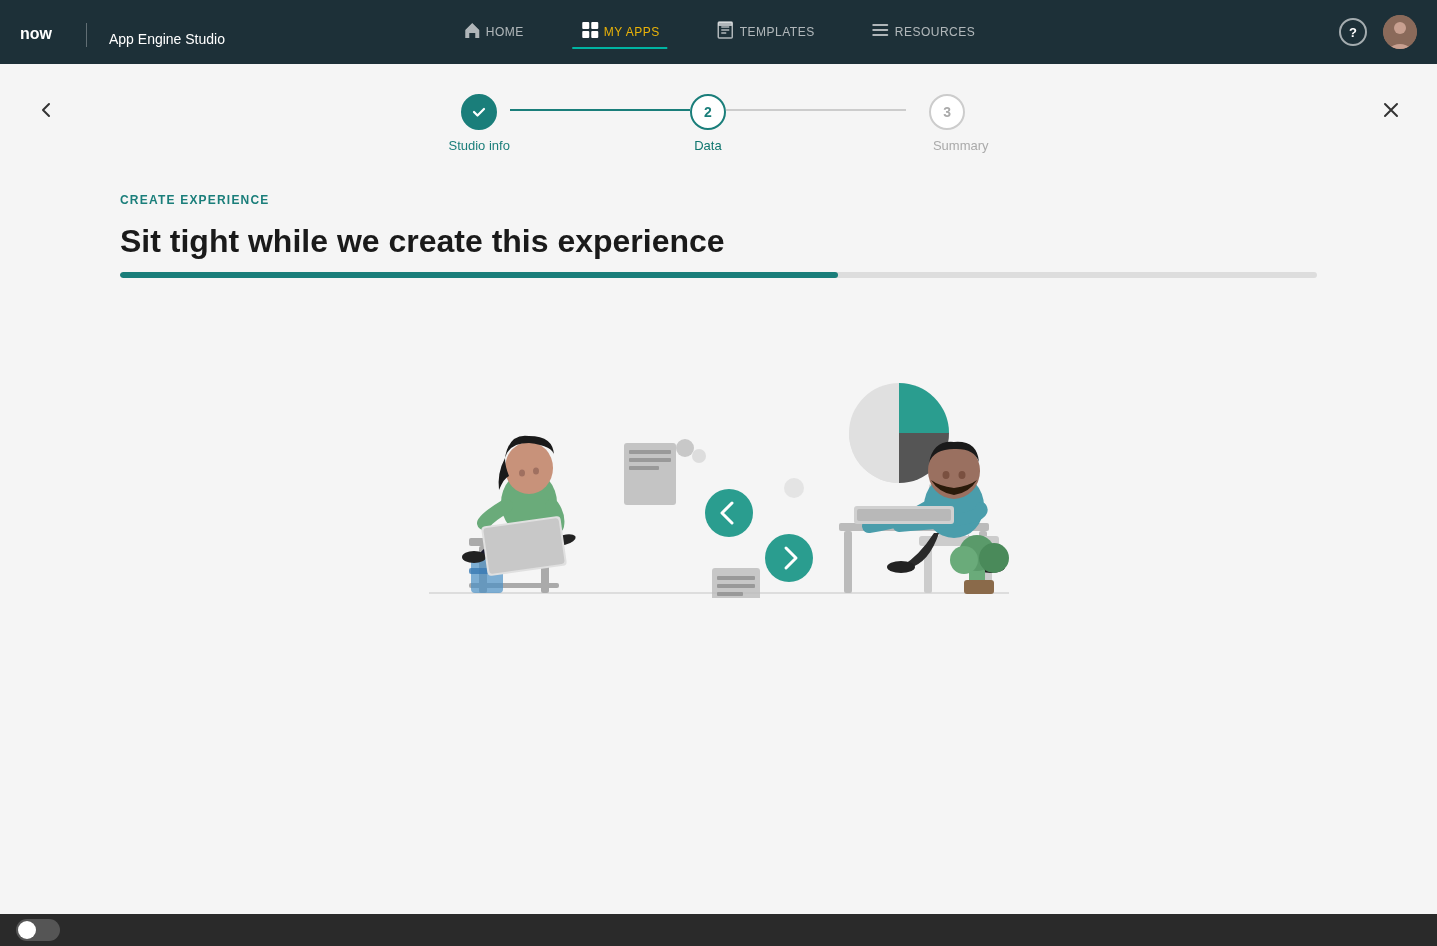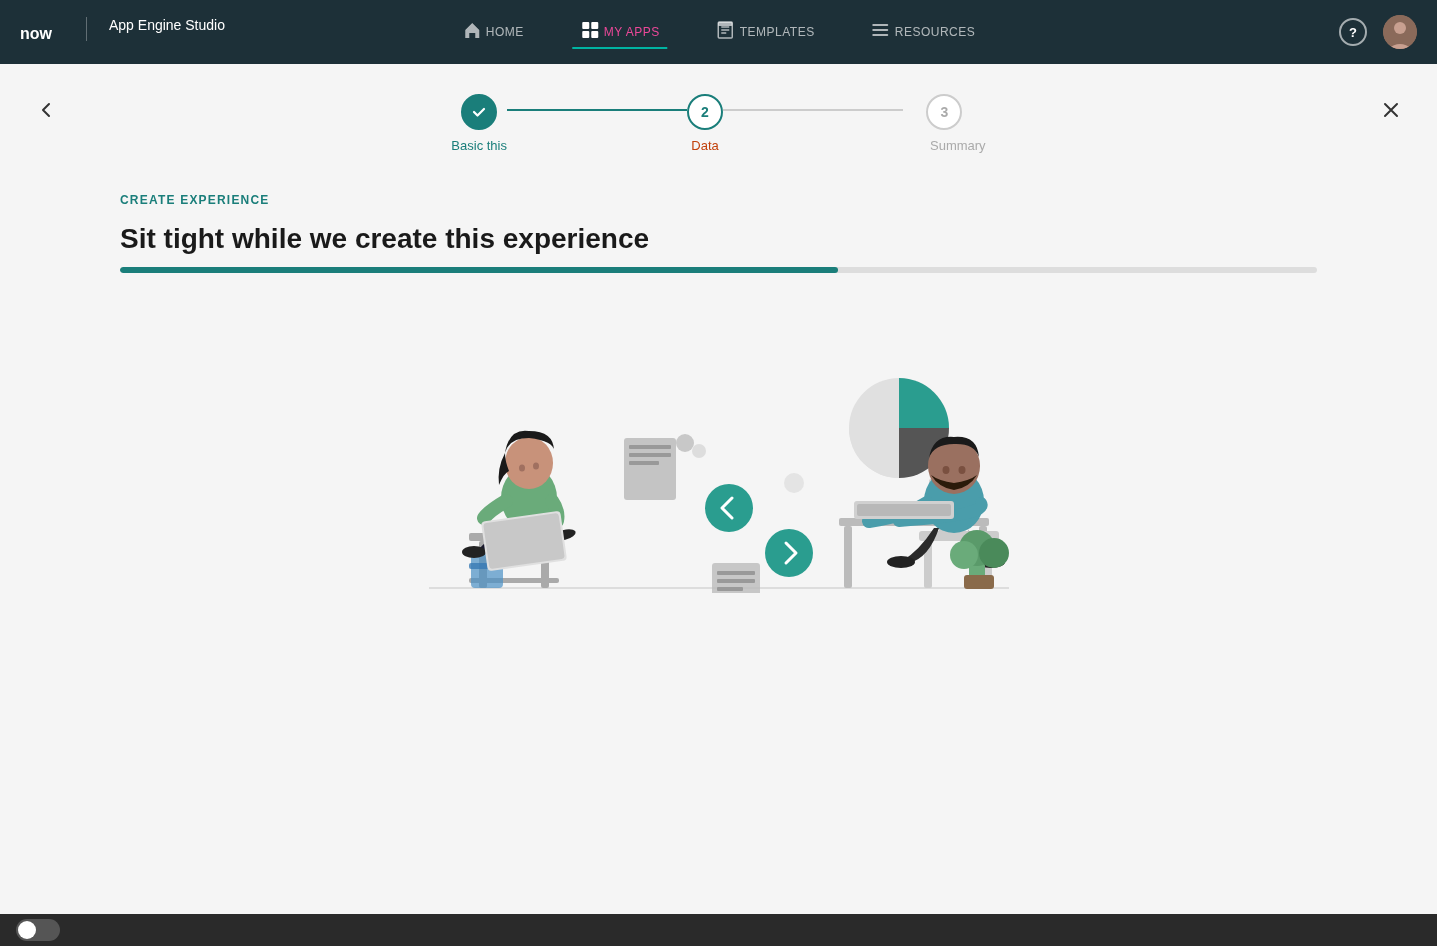--- a/index.html
+++ b/index.html
@@ -9,21 +9,21 @@
     .top-nav {
       background: #1d3038;
       height: 64px;
       display: flex;
       align-items: center;
       padding: 0 20px;
       position: relative;
     }
     .nav-brand {
       display: flex;
-      align-items: flex-start;
+      align-items: flex-end;
       gap: 12px;
       color: white;
     }
     .now-logo {
       width: 44px;
       height: 30px;
     }
     .nav-divider {
       width: 1px;
       height: 24px;
@@ -50,21 +50,21 @@
       color: rgba(255,255,255,0.65);
       font-size: 12px;
       font-weight: 500;
       text-transform: uppercase;
       cursor: pointer;
       padding: 4px 8px;
       gap: 4px;
       letter-spacing: 0.5px;
     }
     .nav-tab.active {
-      color: #ec4899;
+      color: #eab308;
       border-bottom: 2px solid #00b4a2;
       padding-bottom: 2px;
     }
     .nav-tab .tab-icon {
       font-size: 18px;
     }
     .nav-right {
       position: absolute;
       right: 20px;
       display: flex;
@@ -143,21 +143,21 @@
     .step-circle.inactive {
       background: white;
       color: #aaa;
       border: 2px solid #ccc;
     }
     .step-label {
       font-size: 13px;
       font-weight: 500;
     }
     .step-label.completed { color: #1a7e7a; }
-    .step-label.active { color: #c2410c; }
+    .step-label.active { color: #0f766e; }
     .step-label.inactive { color: #aaa; margin-left: 27px; }
     .step-connector {
       width: 180px;
       height: 2px;
       background: #ccc;
       margin-bottom: 28px;
     }
     .step-connector.completed {
       background: #1a7e7a;
     }
@@ -196,21 +196,21 @@
     }
     .section-label {
       color: #1a7e7a;
       font-size: 12px;
       font-weight: 700;
       letter-spacing: 1.2px;
       text-transform: uppercase;
       margin-bottom: 16px;
     }
     .page-title {
-      font-size: 28px;
+      font-size: 32px;
       font-weight: 700;
       color: #1a1a1a;
       margin-bottom: 12px;
     }
     .page-subtitle {
       font-size: 16px;
       color: #333;
       margin-bottom: 24px;
     }
 
@@ -353,21 +353,21 @@
   </div>
 
   <div class="wizard-steps">
 
     <div class="step">
       <div class="step-circle completed">
         <svg width="16" height="16" viewBox="0 0 16 16" fill="none">
           <path d="M3 8L6.5 11.5L13 5" stroke="white" stroke-width="2.2" stroke-linecap="round" stroke-linejoin="round"></path>
         </svg>
       </div>
-      <span class="step-label completed">Basic this</span>
+      <span class="step-label completed">Studio info</span>
     </div>
 
     <div class="step-connector completed"></div>
 
     <div class="step">
       <div class="step-circle active">
         <span>2</span>
       </div>
       <span class="step-label active">Data</span>
     </div>

